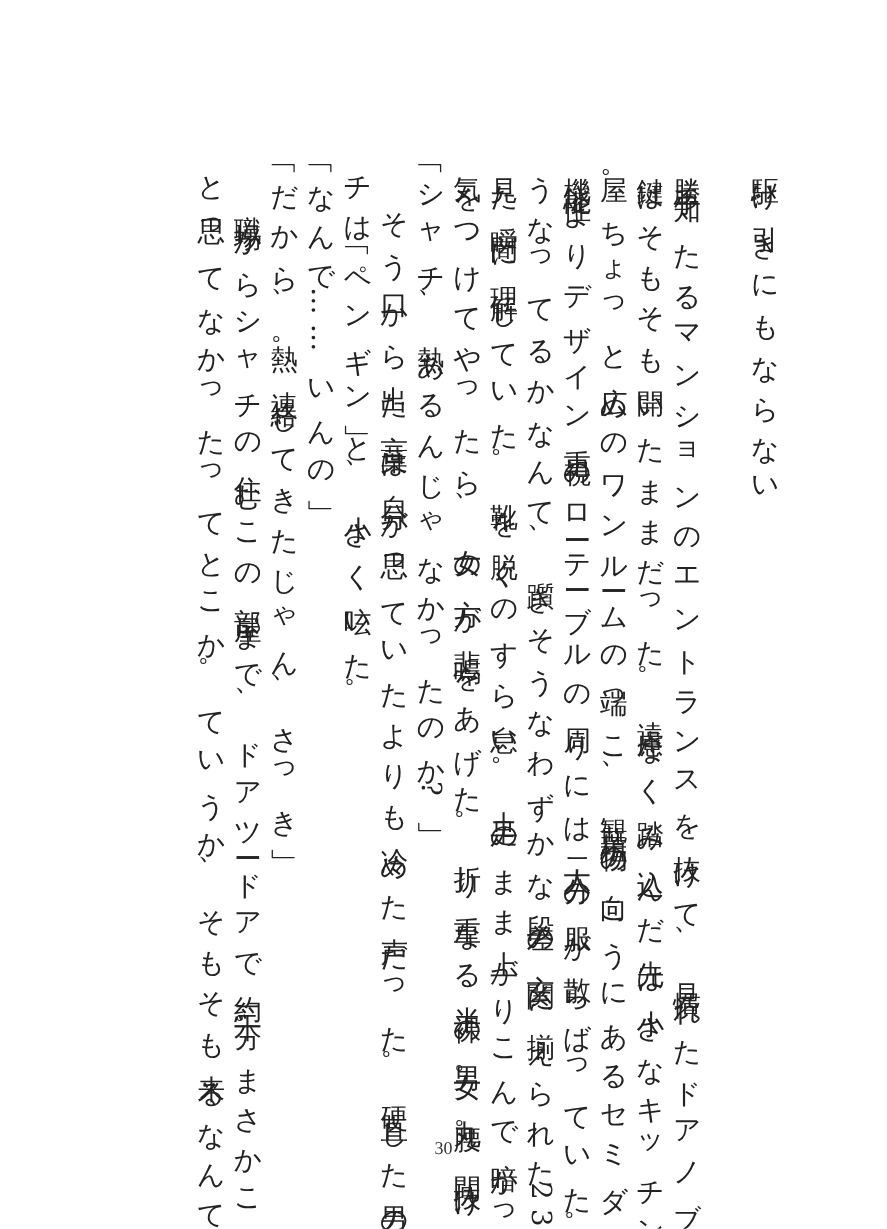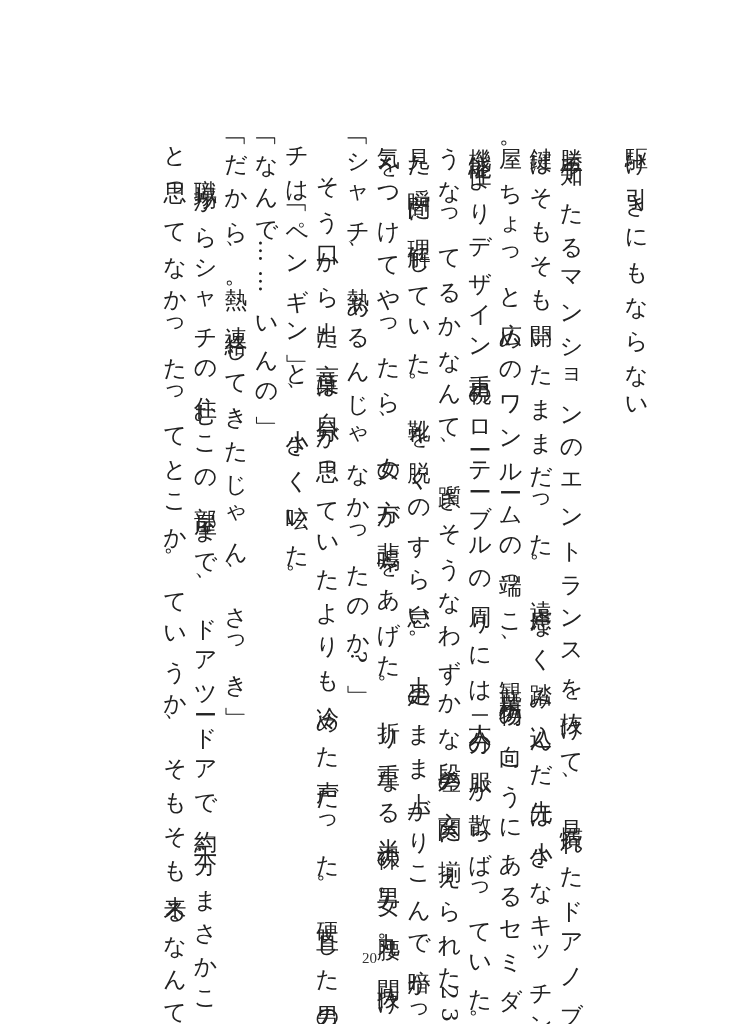--- a/index.html
+++ b/index.html
@@ -62,14 +62,14 @@
     <span class="line">気をつけてやったら、女の方が悲鳴をあげた。折り重なる半裸の男女。丸腰。間抜けな面。</span>
     <span class="line">「シャチ、熱あるんじゃなかったのか?」</span>
     <span class="line">　そう口から出た言葉は自分が思っていたよりも冷めた声だった。硬直した男の方、シャ</span>
     <span class="line">チは「ペンギン」と、小さく呟いた。</span>
     <span class="line">「なんで……いんの」</span>
     <span class="line">「だから、熱。連絡してきたじゃん、さっき」</span>
     <span class="line">　職場からシャチの住むこの部屋まで、ドアツードアで約三十分。まさかこんな早く着く</span>
     <span class="line">と思ってなかったってとこか。ていうか、そもそも来るなんて思ってもなかった感じのリ</span>
   </div>
 
-  <div class="page-number">20</div>
+  <div class="page-number">30</div>
 </div>
 
 </body></html>

